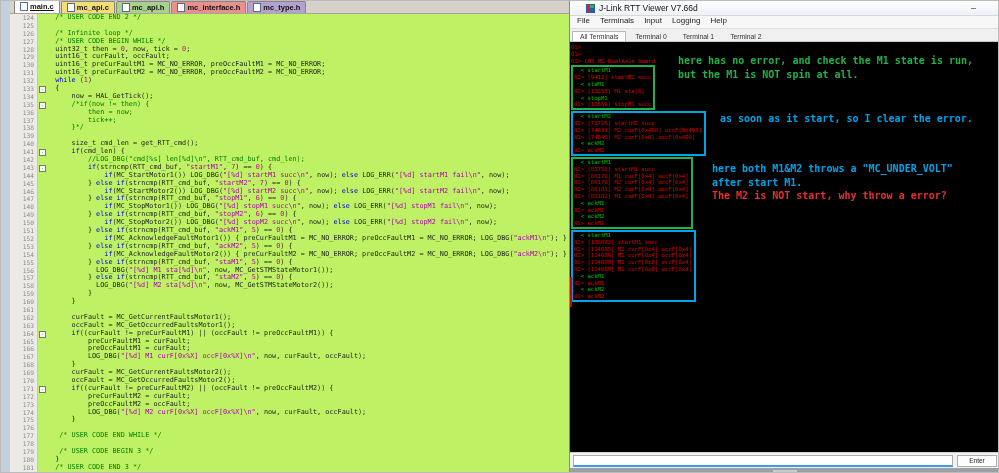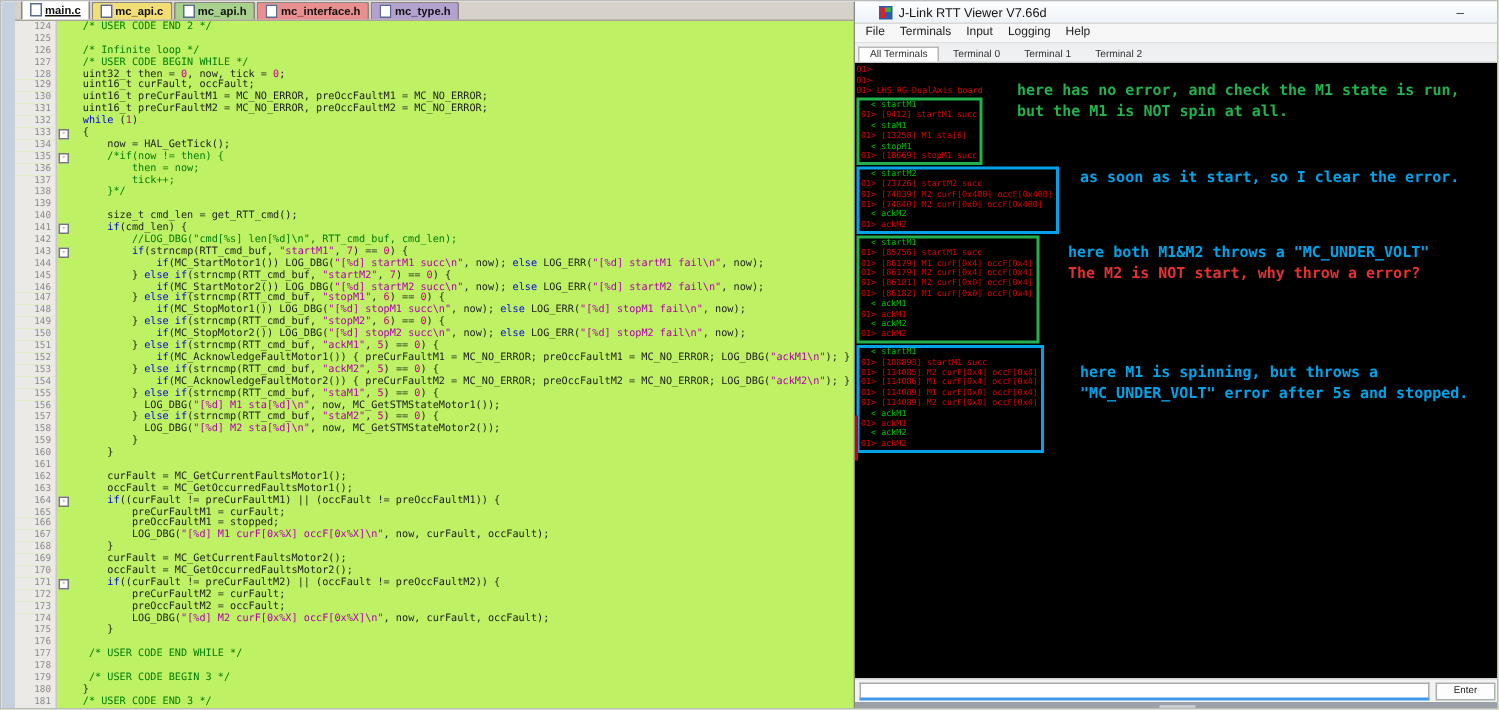--- a/index.html
+++ b/index.html
@@ -125,21 +125,21 @@
         <div class="crow"><span class="gut">156</span><span class="foldc"></span><span class="codeln">            LOG_DBG(<span class="s">"[%d] M1 sta[%d]\n"</span>, now, MC_GetSTMStateMotor1());</span></div>
         <div class="crow"><span class="gut">157</span><span class="foldc"></span><span class="codeln">          } <span class="k">else</span> <span class="k">if</span>(strncmp(RTT_cmd_buf, <span class="s">"staM2"</span>, <span class="n">5</span>) == <span class="n">0</span>) {</span></div>
         <div class="crow"><span class="gut">158</span><span class="foldc"></span><span class="codeln">            LOG_DBG(<span class="s">"[%d] M2 sta[%d]\n"</span>, now, MC_GetSTMStateMotor2());</span></div>
         <div class="crow"><span class="gut">159</span><span class="foldc"></span><span class="codeln">          }</span></div>
         <div class="crow"><span class="gut">160</span><span class="foldc"></span><span class="codeln">      }</span></div>
         <div class="crow"><span class="gut">161</span><span class="foldc"></span><span class="codeln"></span></div>
         <div class="crow"><span class="gut">162</span><span class="foldc"></span><span class="codeln">      curFault = MC_GetCurrentFaultsMotor1();</span></div>
         <div class="crow"><span class="gut">163</span><span class="foldc"></span><span class="codeln">      occFault = MC_GetOccurredFaultsMotor1();</span></div>
         <div class="crow"><span class="gut">164</span><span class="foldc"><span class="fold">-</span></span><span class="codeln">      <span class="k">if</span>((curFault != preCurFaultM1) || (occFault != preOccFaultM1)) {</span></div>
         <div class="crow"><span class="gut">165</span><span class="foldc"></span><span class="codeln">          preCurFaultM1 = curFault;</span></div>
-        <div class="crow"><span class="gut">166</span><span class="foldc"></span><span class="codeln">          preOccFaultM1 = stopped;</span></div>
+        <div class="crow"><span class="gut">166</span><span class="foldc"></span><span class="codeln">          preOccFaultM1 = curFault;</span></div>
         <div class="crow"><span class="gut">167</span><span class="foldc"></span><span class="codeln">          LOG_DBG(<span class="s">"[%d] M1 curF[0x%X] occF[0x%X]\n"</span>, now, curFault, occFault);</span></div>
         <div class="crow"><span class="gut">168</span><span class="foldc"></span><span class="codeln">      }</span></div>
         <div class="crow"><span class="gut">169</span><span class="foldc"></span><span class="codeln">      curFault = MC_GetCurrentFaultsMotor2();</span></div>
         <div class="crow"><span class="gut">170</span><span class="foldc"></span><span class="codeln">      occFault = MC_GetOccurredFaultsMotor2();</span></div>
         <div class="crow"><span class="gut">171</span><span class="foldc"><span class="fold">-</span></span><span class="codeln">      <span class="k">if</span>((curFault != preCurFaultM2) || (occFault != preOccFaultM2)) {</span></div>
         <div class="crow"><span class="gut">172</span><span class="foldc"></span><span class="codeln">          preCurFaultM2 = curFault;</span></div>
         <div class="crow"><span class="gut">173</span><span class="foldc"></span><span class="codeln">          preOccFaultM2 = occFault;</span></div>
         <div class="crow"><span class="gut">174</span><span class="foldc"></span><span class="codeln">          LOG_DBG(<span class="s">"[%d] M2 curF[0x%X] occF[0x%X]\n"</span>, now, curFault, occFault);</span></div>
         <div class="crow"><span class="gut">175</span><span class="foldc"></span><span class="codeln">      }</span></div>
         <div class="crow"><span class="gut">176</span><span class="foldc"></span><span class="codeln"></span></div>
@@ -217,25 +217,22 @@
         </div>
         <div class="ann" style="left: 108px; top: 12px;">
           <div style="color: rgb(34, 177, 76);">here has no error, and check the M1 state is run,</div>
           <div style="color: rgb(34, 177, 76);">but the M1 is NOT spin at all.</div>
         </div>
         <div class="ann" style="left: 150px; top: 70px;">
           <div style="color: rgb(0, 162, 232);">as soon as it start, so I clear the error.</div>
         </div>
         <div class="ann" style="left: 142px; top: 120px;">
           <div style="color: rgb(0, 162, 232);">here both M1&amp;M2 throws a "MC_UNDER_VOLT"</div>
+          <div style="color: rgb(0, 162, 232);">after start M1.</div>
           <div style="color: rgb(228, 49, 49);">The M2 is NOT start, why throw a error?</div>
-        </div>
-        <div class="ann" style="left: 150px; top: 200px;">
-          <div style="color: rgb(0, 162, 232);">here M1 is spinning, but throws a</div>
-          <div style="color: rgb(0, 162, 232);">"MC_UNDER_VOLT" error after 5s and stopped.</div>
         </div>
       </div>
     <div class="inputrow">
       <input class="cmdinput" value="" style="">
       <button class="enterbtn">Enter</button>
     </div>
     <div class="bottomstrip">
       <div class="handle"></div>
     </div>
   </div>

